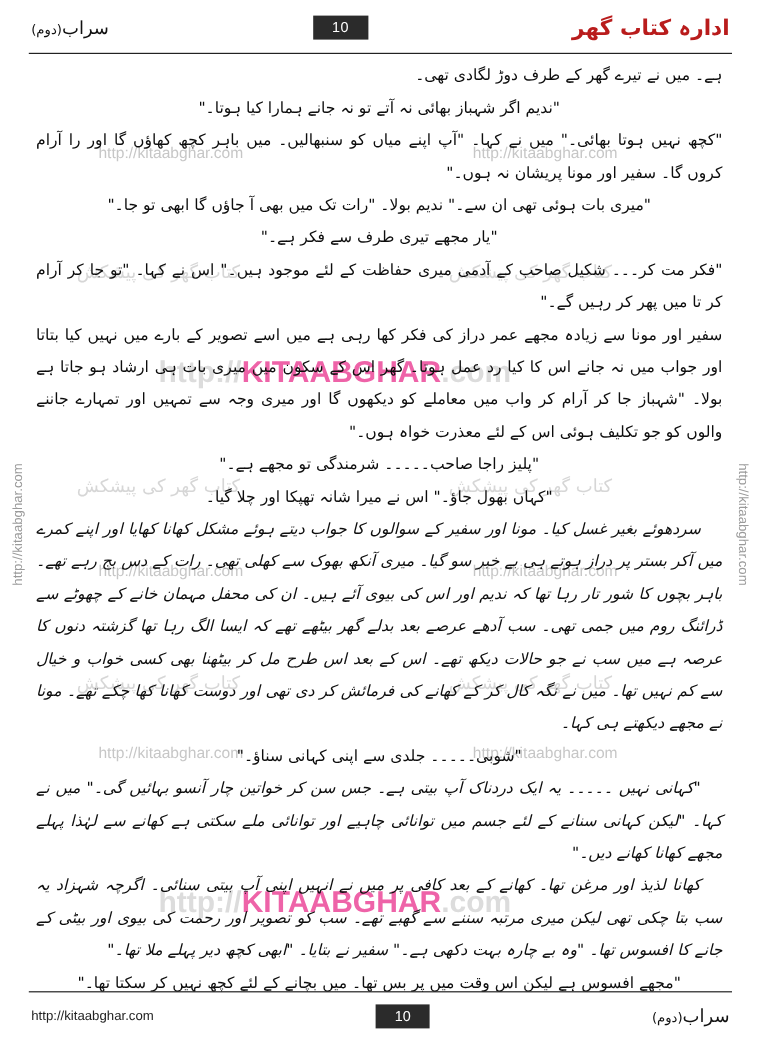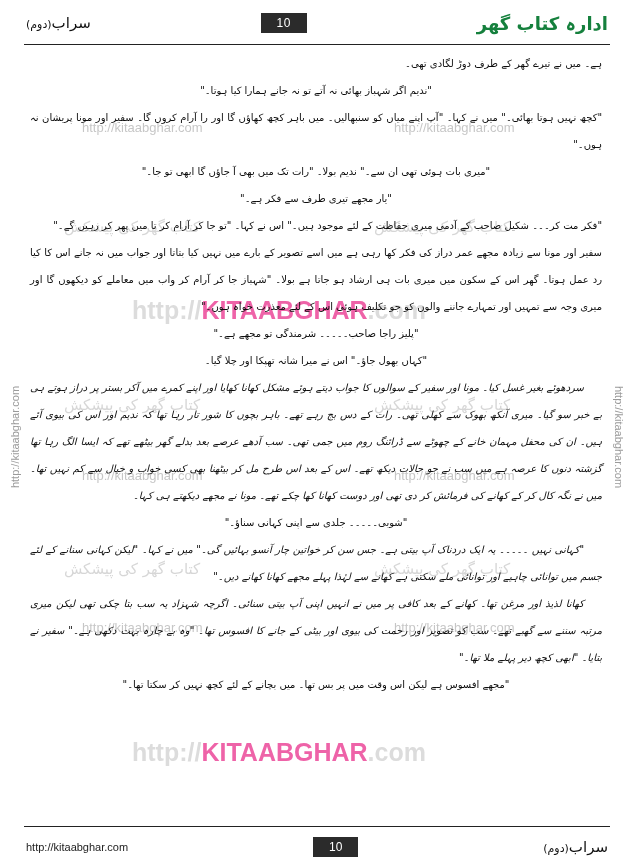--- a/index.html
+++ b/index.html
@@ -48,21 +48,21 @@
   .hdr-center {
     background: #2b2b2b;
     color: #ffffff;
     font-size: 12px;
     font-family: "Liberation Sans", sans-serif;
     padding: 3px 16px;
     letter-spacing: 0.5px;
   }
   .hdr-right {
     font-size: 18px;
-    color: #15803d;
+    color: #b91c1c;
     direction: rtl;
     white-space: nowrap;
     font-weight: bold;
   }
   .rule {
     position: absolute;
     left: 24px;
     width: 586px;
     border-top: 1px solid #222;
   }
@@ -167,21 +167,21 @@
   
   .body-text {
     position: absolute;
     top: 50px;
     left: 30px;
     width: 572px;
     height: 772px;
     direction: rtl;
     text-align: justify;
     font-family: "DejaVu Sans", sans-serif;
-    font-size: 10px;
+    font-size: 13px;
     line-height: 27px;
     color: #0d0d0d;
     box-sizing: border-box;
   }
   .body-text p {
     margin: 0 0 0 0;
     padding: 0;
   }
   .body-text p.center {
     text-align: center;

